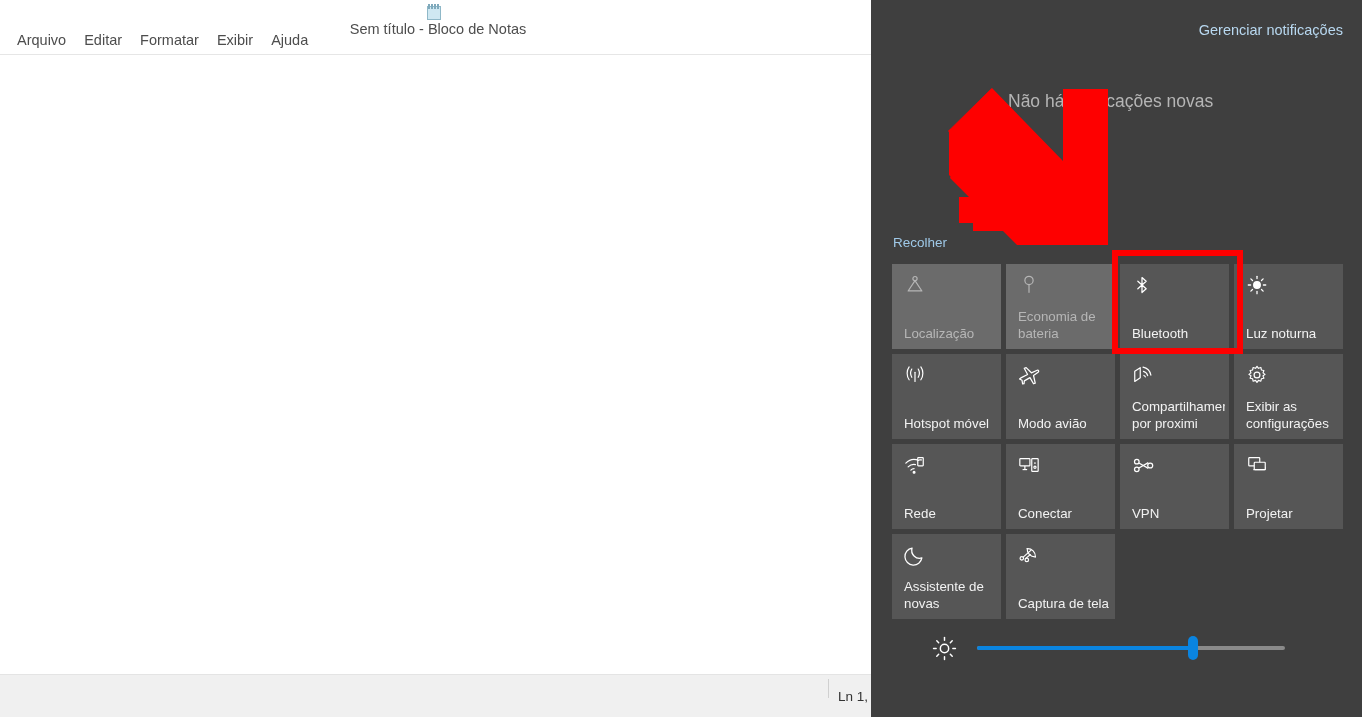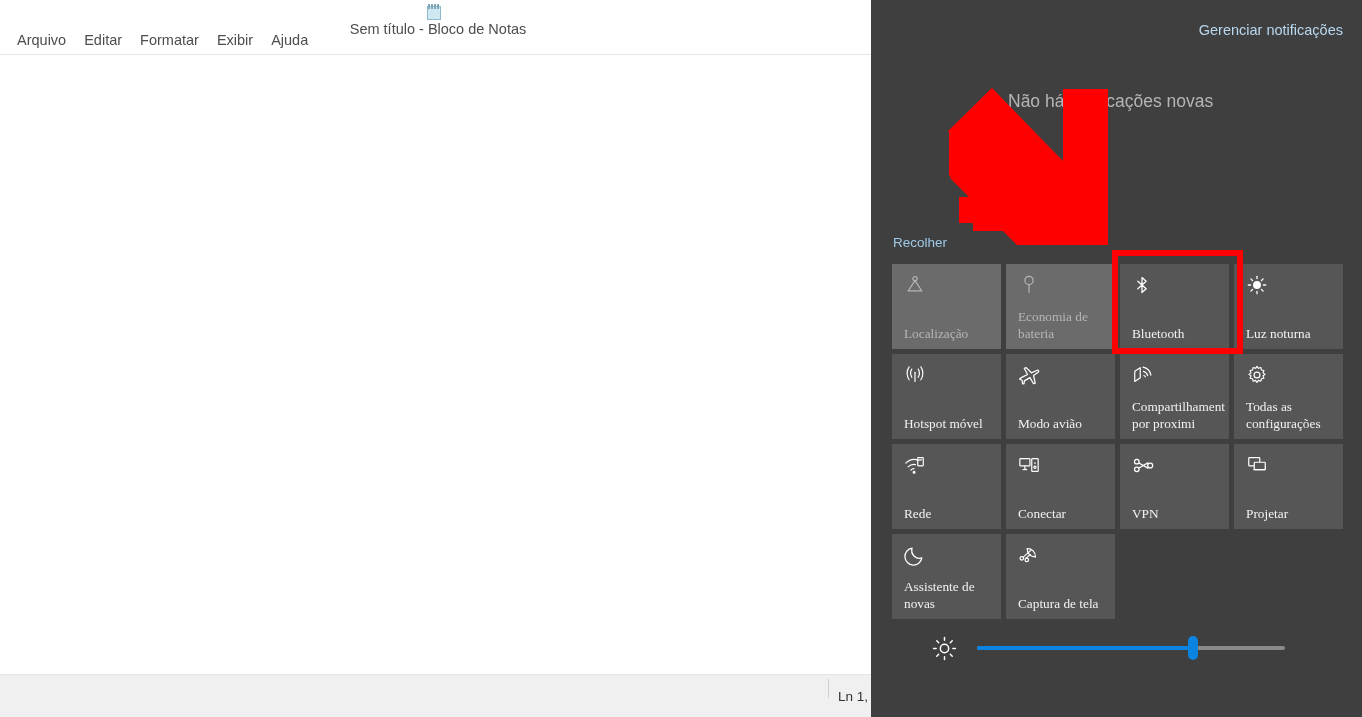--- a/index.html
+++ b/index.html
@@ -86,21 +86,21 @@
   .tile.disabled .tile-icon { color:#b6b6b6; }
   .tile-icon {
     position:absolute; left:12px; top:10px;
     color:#ffffff; line-height:1;
     display:flex; align-items:center; justify-content:flex-start;
   }
   .tile-icon svg { display:block; }
   .tile-label {
     position:absolute; left:12px; right:4px; bottom:7px;
     font-size:13.3px; color:#f2f2f2; line-height:1.28;
-    max-height:36px; overflow:hidden;font-family:Liberation Serif, serif;
+    max-height:36px; overflow:hidden;
   }
   .tile.empty { background:transparent; cursor:default; }
 
   
   .highlight-box {
     position:absolute; left:1112px; top:250px; width:131px; height:104px;
     border:6px solid #fe0000; pointer-events:none; z-index:30;
   }
 
   
@@ -252,21 +252,21 @@
           </span>
           <span class="tile-label">Compartilhamento por proximi</span>
         </div>
         <div class="tile">
           <span class="tile-icon">
             <svg width="22" height="22" viewBox="0 0 24 24" fill="none" stroke="currentColor" stroke-width="1.3" stroke-linejoin="round">
               <circle cx="12" cy="12" r="3.2"></circle>
               <path d="M12 2.5 l1.6 2.2 2.6-0.9 0.6 2.7 2.7 0.6 -0.9 2.6 2.2 1.6 -2.2 1.6 0.9 2.6 -2.7 0.6 -0.6 2.7 -2.6-0.9 -1.6 2.2 -1.6-2.2 -2.6 0.9 -0.6-2.7 -2.7-0.6 0.9-2.6 -2.2-1.6 2.2-1.6 -0.9-2.6 2.7-0.6 0.6-2.7 2.6 0.9 Z"></path>
             </svg>
           </span>
-          <span class="tile-label">Todas as configurações</span>
+          <span class="tile-label">Exibir as configurações</span>
         </div>
         <div class="tile">
           <span class="tile-icon">
             <svg width="22" height="22" viewBox="0 0 24 24" fill="none" stroke="currentColor" stroke-width="1.3" stroke-linecap="round">
               <path d="M2 10 a13 13 0 0 1 14-3"></path>
               <path d="M4.5 14 a9 9 0 0 1 8-2.5"></path>
               <path d="M7.5 17.5 a5 5 0 0 1 3.5-1.6"></path>
               <circle cx="11" cy="20" r="1" fill="currentColor"></circle>
               <rect x="15" y="4" width="6" height="9" rx="0.6"></rect>
               <line x1="17" y1="6.5" x2="19" y2="6.5"></line>

